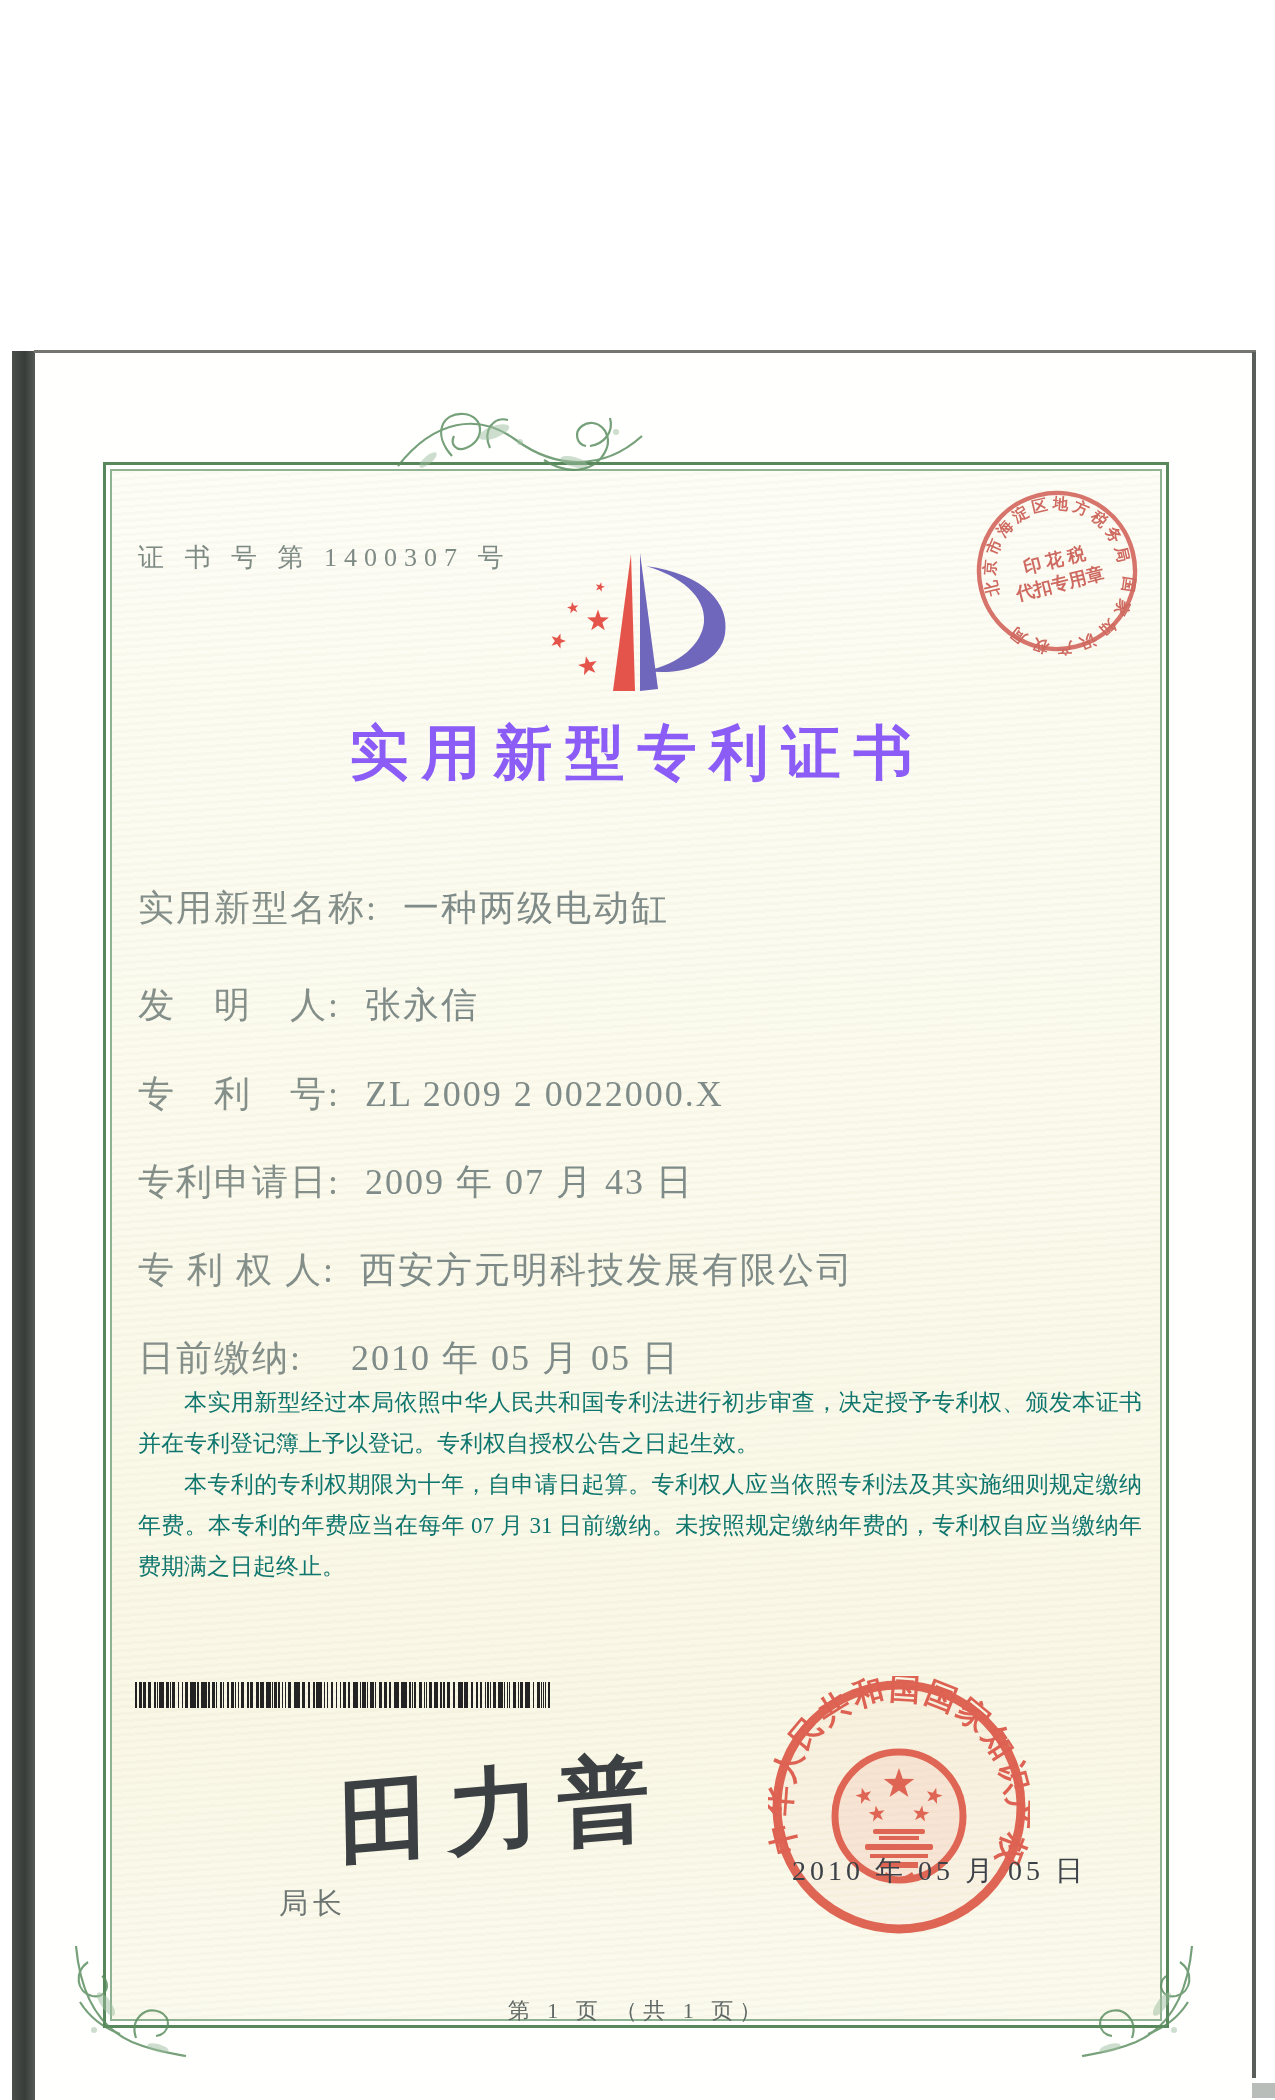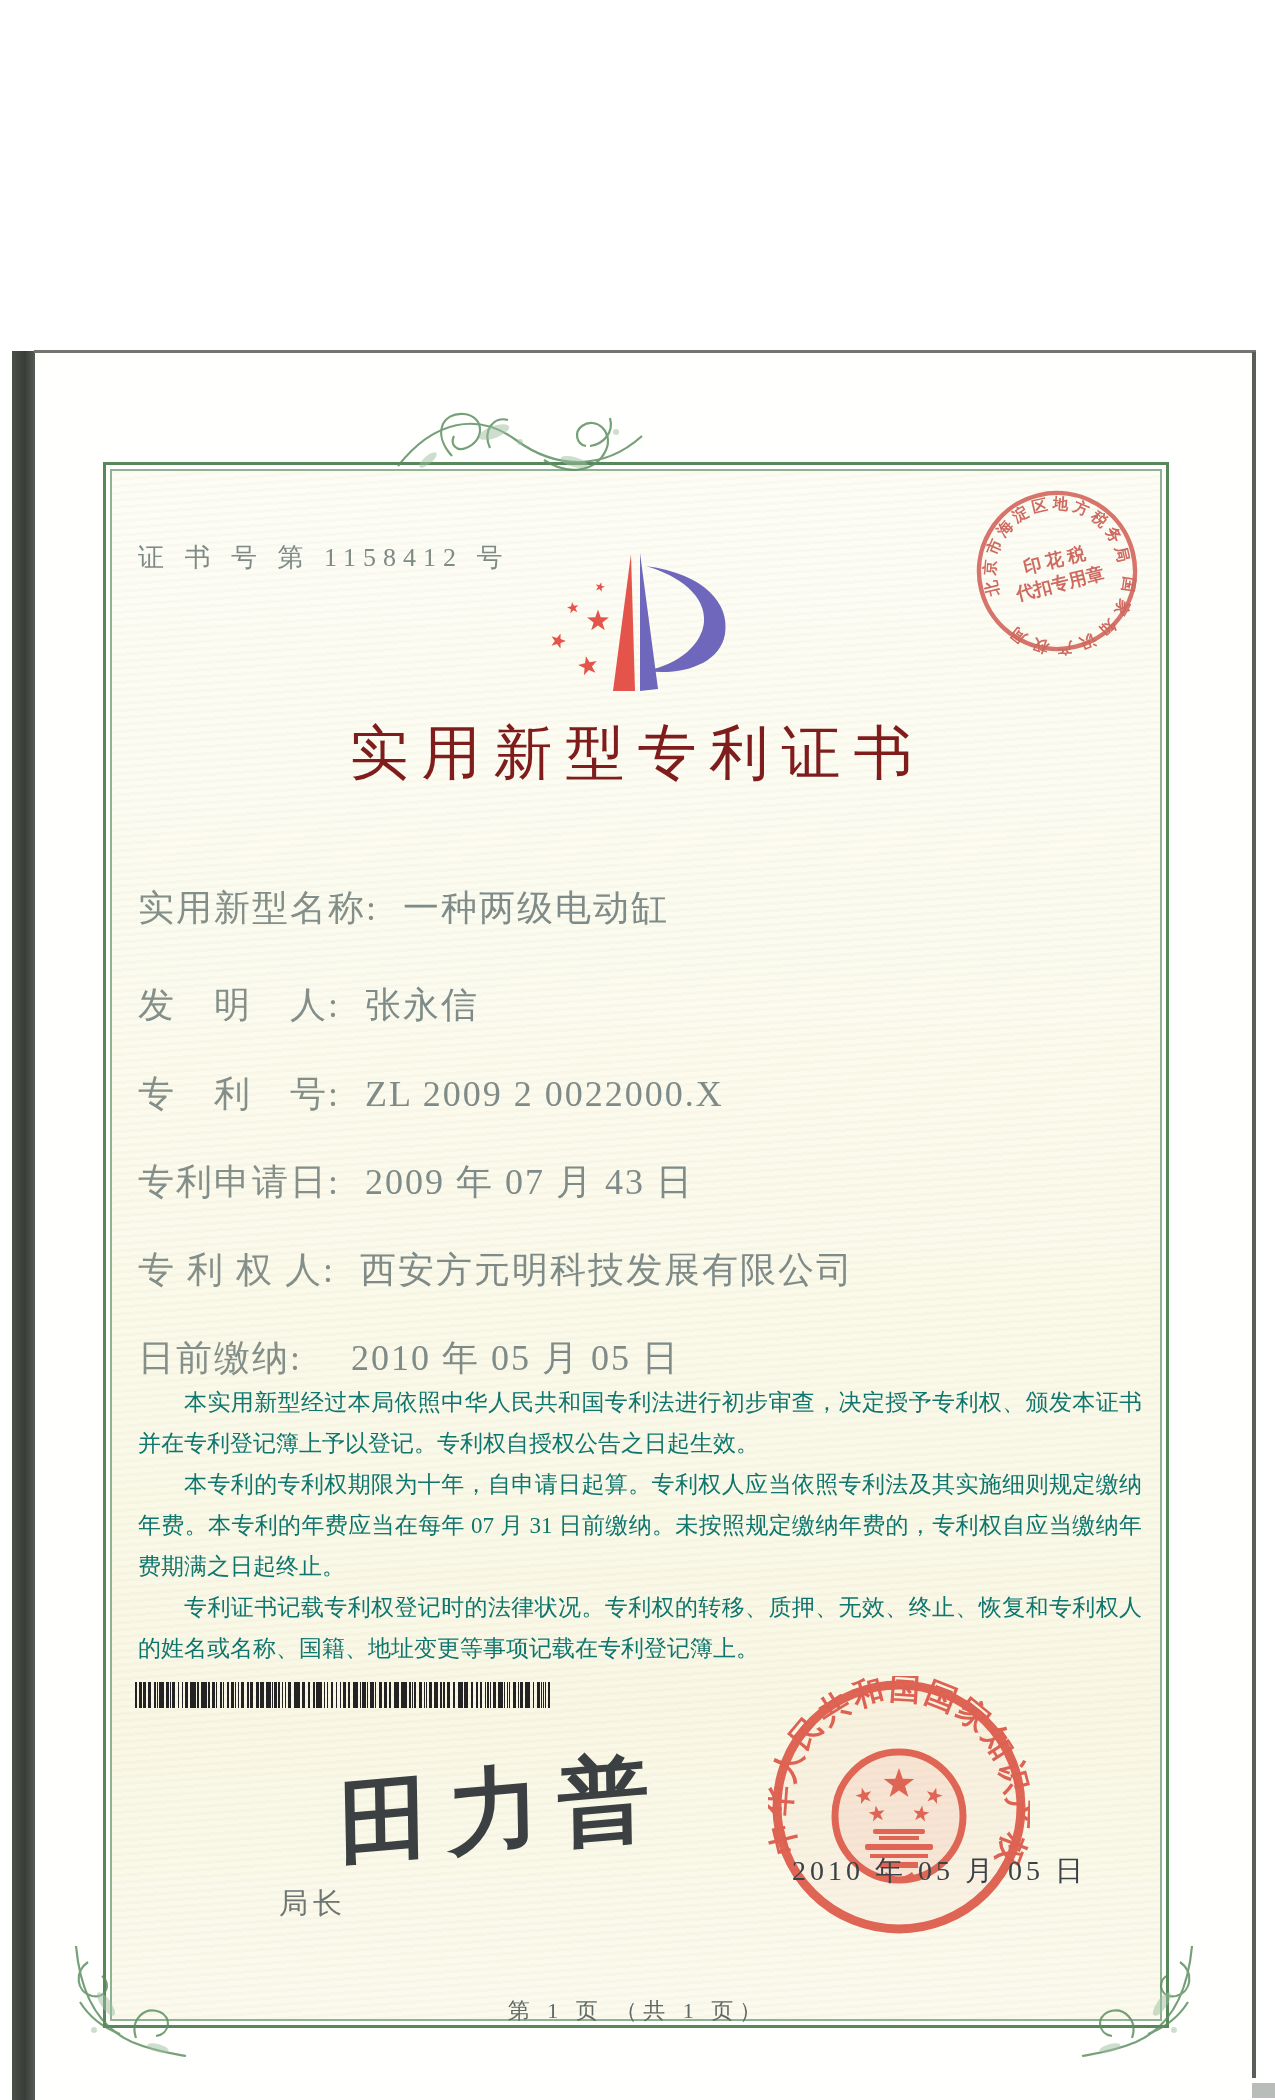--- a/index.html
+++ b/index.html
@@ -20,21 +20,21 @@
         linear-gradient(180deg,#fdfdf6 0%,#fbfaec 45%,#f9f7e5 80%,#fbfaee 100%);}
   .orn{position:absolute;}
   .orn-top{left:394px;top:402px;width:252px;height:94px;}
   .orn-bl{left:66px;top:1942px;width:124px;height:120px;}
   .orn-br{left:1078px;top:1942px;width:124px;height:120px;transform:scaleX(-1);}
   
   .cert-no{position:absolute;left:138px;top:540px;font-size:26px;color:#7e8a84;letter-spacing:7px;}
   .logo{position:absolute;left:530px;top:546px;width:240px;height:170px;}
   .stamp-tax{position:absolute;left:972px;top:486px;width:170px;height:170px;transform:rotate(-14deg);opacity:.88;}
   .title{position:absolute;left:50%;transform:translateX(-50%);top:714px;margin:0;
-      font-size:59px;font-weight:400;letter-spacing:13px;color:#7f1d1d;white-space:nowrap;}
+      font-size:59px;font-weight:700;letter-spacing:13px;color:#8b5cf6;white-space:nowrap;}
   
   .fields{position:absolute;left:138px;top:884px;width:1000px;}
   .field{position:absolute;left:0;font-size:36px;color:#848f8a;letter-spacing:2px;white-space:nowrap;}
   .f1{top:0px}.f2{top:97px}.f3{top:186px}.f4{top:274px}.f5{top:362px}.f6{top:450px}
   .flabel{display:inline-block;min-width:188px;}
   .fvalue{margin-left:14px;color:#7f8b88;}
   
   .paras{position:absolute;left:138px;top:1382px;width:1004px;font-size:23px;line-height:41px;
       color:#0f766e;text-align:justify;}
   .paras p{margin:0;text-indent:2em;}
@@ -103,21 +103,21 @@
       <path d="M70,96 c-6,-18 8,-32 24,-26 c12,5 10,22 -4,24"></path>
       <path d="M14,60 c10,16 24,26 40,32"></path>
     </g>
     <g fill="#9dbf9f" opacity="0.5">
       <ellipse cx="40" cy="62" rx="14" ry="5" transform="rotate(55 40 62)"></ellipse>
       <ellipse cx="92" cy="106" rx="11" ry="4" transform="rotate(15 92 106)"></ellipse>
       <circle cx="28" cy="88" r="3"></circle>
     </g>
   </svg>
 
-  <div class="cert-no">证 书 号 第 1158412 号</div>
+  <div class="cert-no">证 书 号 第 1400307 号</div>
 
   <svg class="logo" viewBox="0 0 240 170">
     <defs>
       <polygon id="star" points="0,-10 2.35,-3.24 9.51,-3.09 3.8,1.24 5.88,8.09 0,4 -5.88,8.09 -3.8,1.24 -9.51,-3.09 -2.35,-3.24"></polygon>
     </defs>
     <g fill="#e4544a">
       <use href="#star" transform="translate(70,41) scale(0.5) rotate(15)"></use>
       <use href="#star" transform="translate(43,62) scale(0.6) rotate(-10)"></use>
       <use href="#star" transform="translate(68,75) scale(1.15)"></use>
       <use href="#star" transform="translate(28,95) scale(0.8) rotate(18)"></use>
@@ -171,21 +171,20 @@
     </div>
     <div class="field f6">
       <span class="flabel">日前缴纳:</span>
       <span class="fvalue">2010 年 05 月 05 日</span>
     </div>
   </div>
 
   <div class="paras">
     <p>本实用新型经过本局依照中华人民共和国专利法进行初步审查，决定授予专利权、颁发本证书并在专利登记簿上予以登记。专利权自授权公告之日起生效。</p>
     <p>本专利的专利权期限为十年，自申请日起算。专利权人应当依照专利法及其实施细则规定缴纳年费。本专利的年费应当在每年 07 月 31 日前缴纳。未按照规定缴纳年费的，专利权自应当缴纳年费期满之日起终止。</p>
-    <p>专利证书记载专利权登记时的法律状况。专利权的转移、质押、无效、终止、恢复和专利权人的姓名或名称、国籍、地址变更等事项记载在专利登记簿上。</p>
   </div>
 
   <svg class="barcode" viewBox="0 0 420 26" preserveAspectRatio="none">
       <rect x="0" y="0" width="2" height="26" fill="#232323"></rect>
       <rect x="4" y="0" width="3" height="26" fill="#232323"></rect>
       <rect x="8" y="0" width="3" height="26" fill="#232323"></rect>
       <rect x="13" y="0" width="3" height="26" fill="#232323"></rect>
       <rect x="19" y="0" width="2" height="26" fill="#232323"></rect>
       <rect x="22" y="0" width="1" height="26" fill="#232323"></rect>
       <rect x="24" y="0" width="5" height="26" fill="#232323"></rect>

